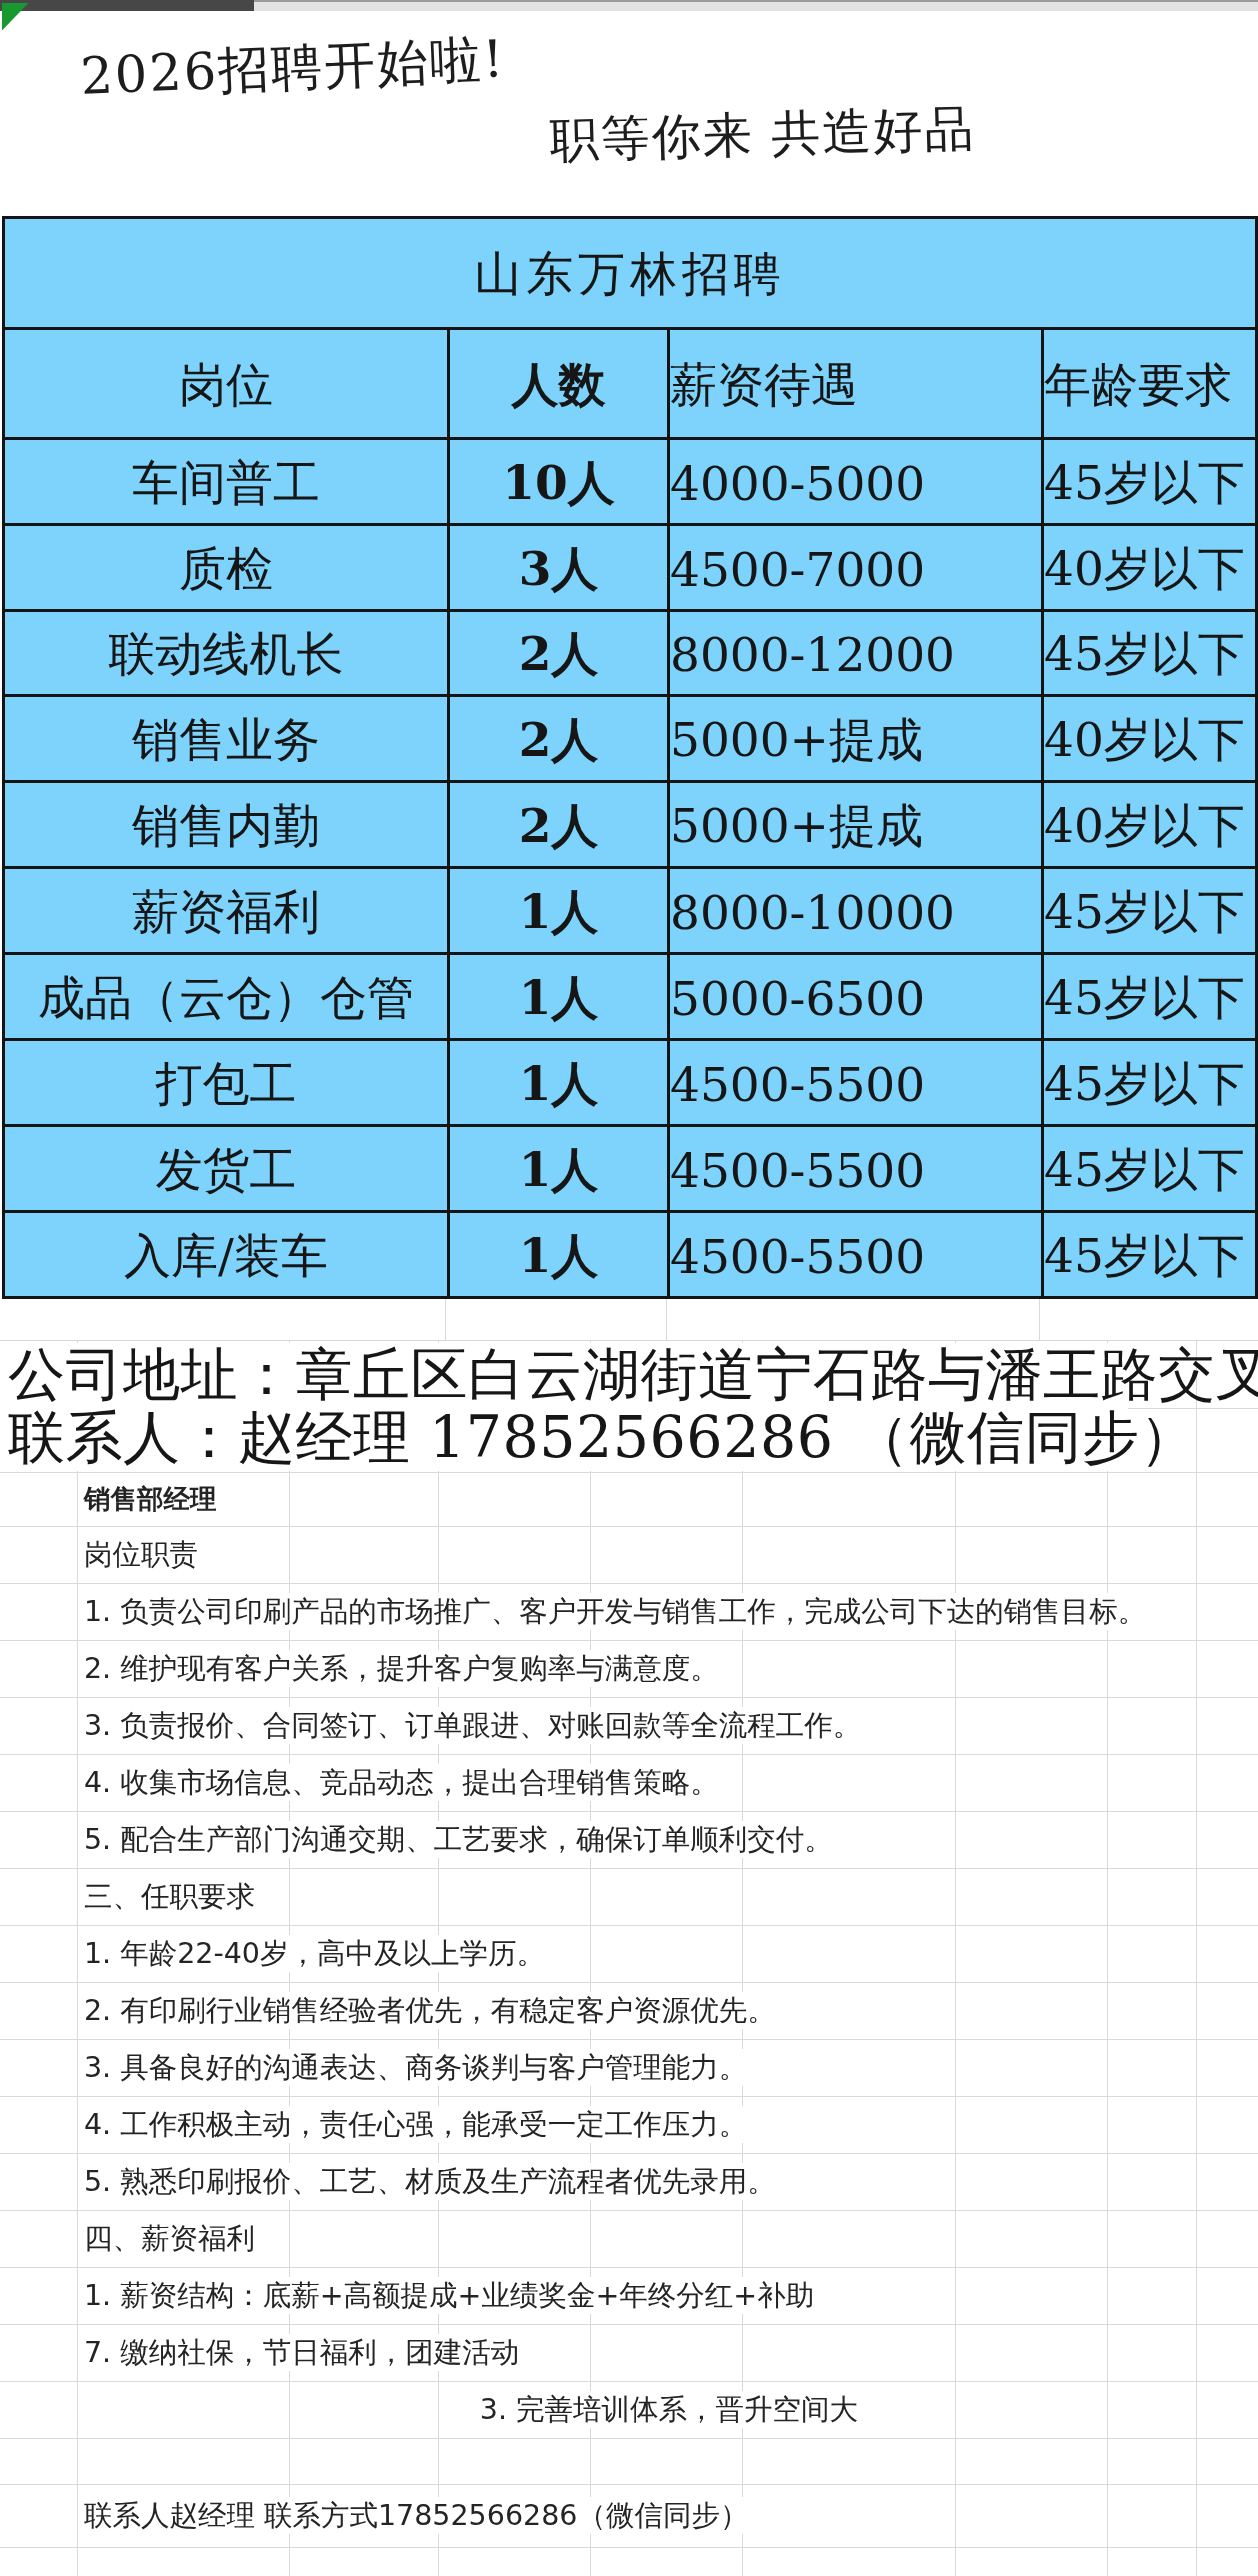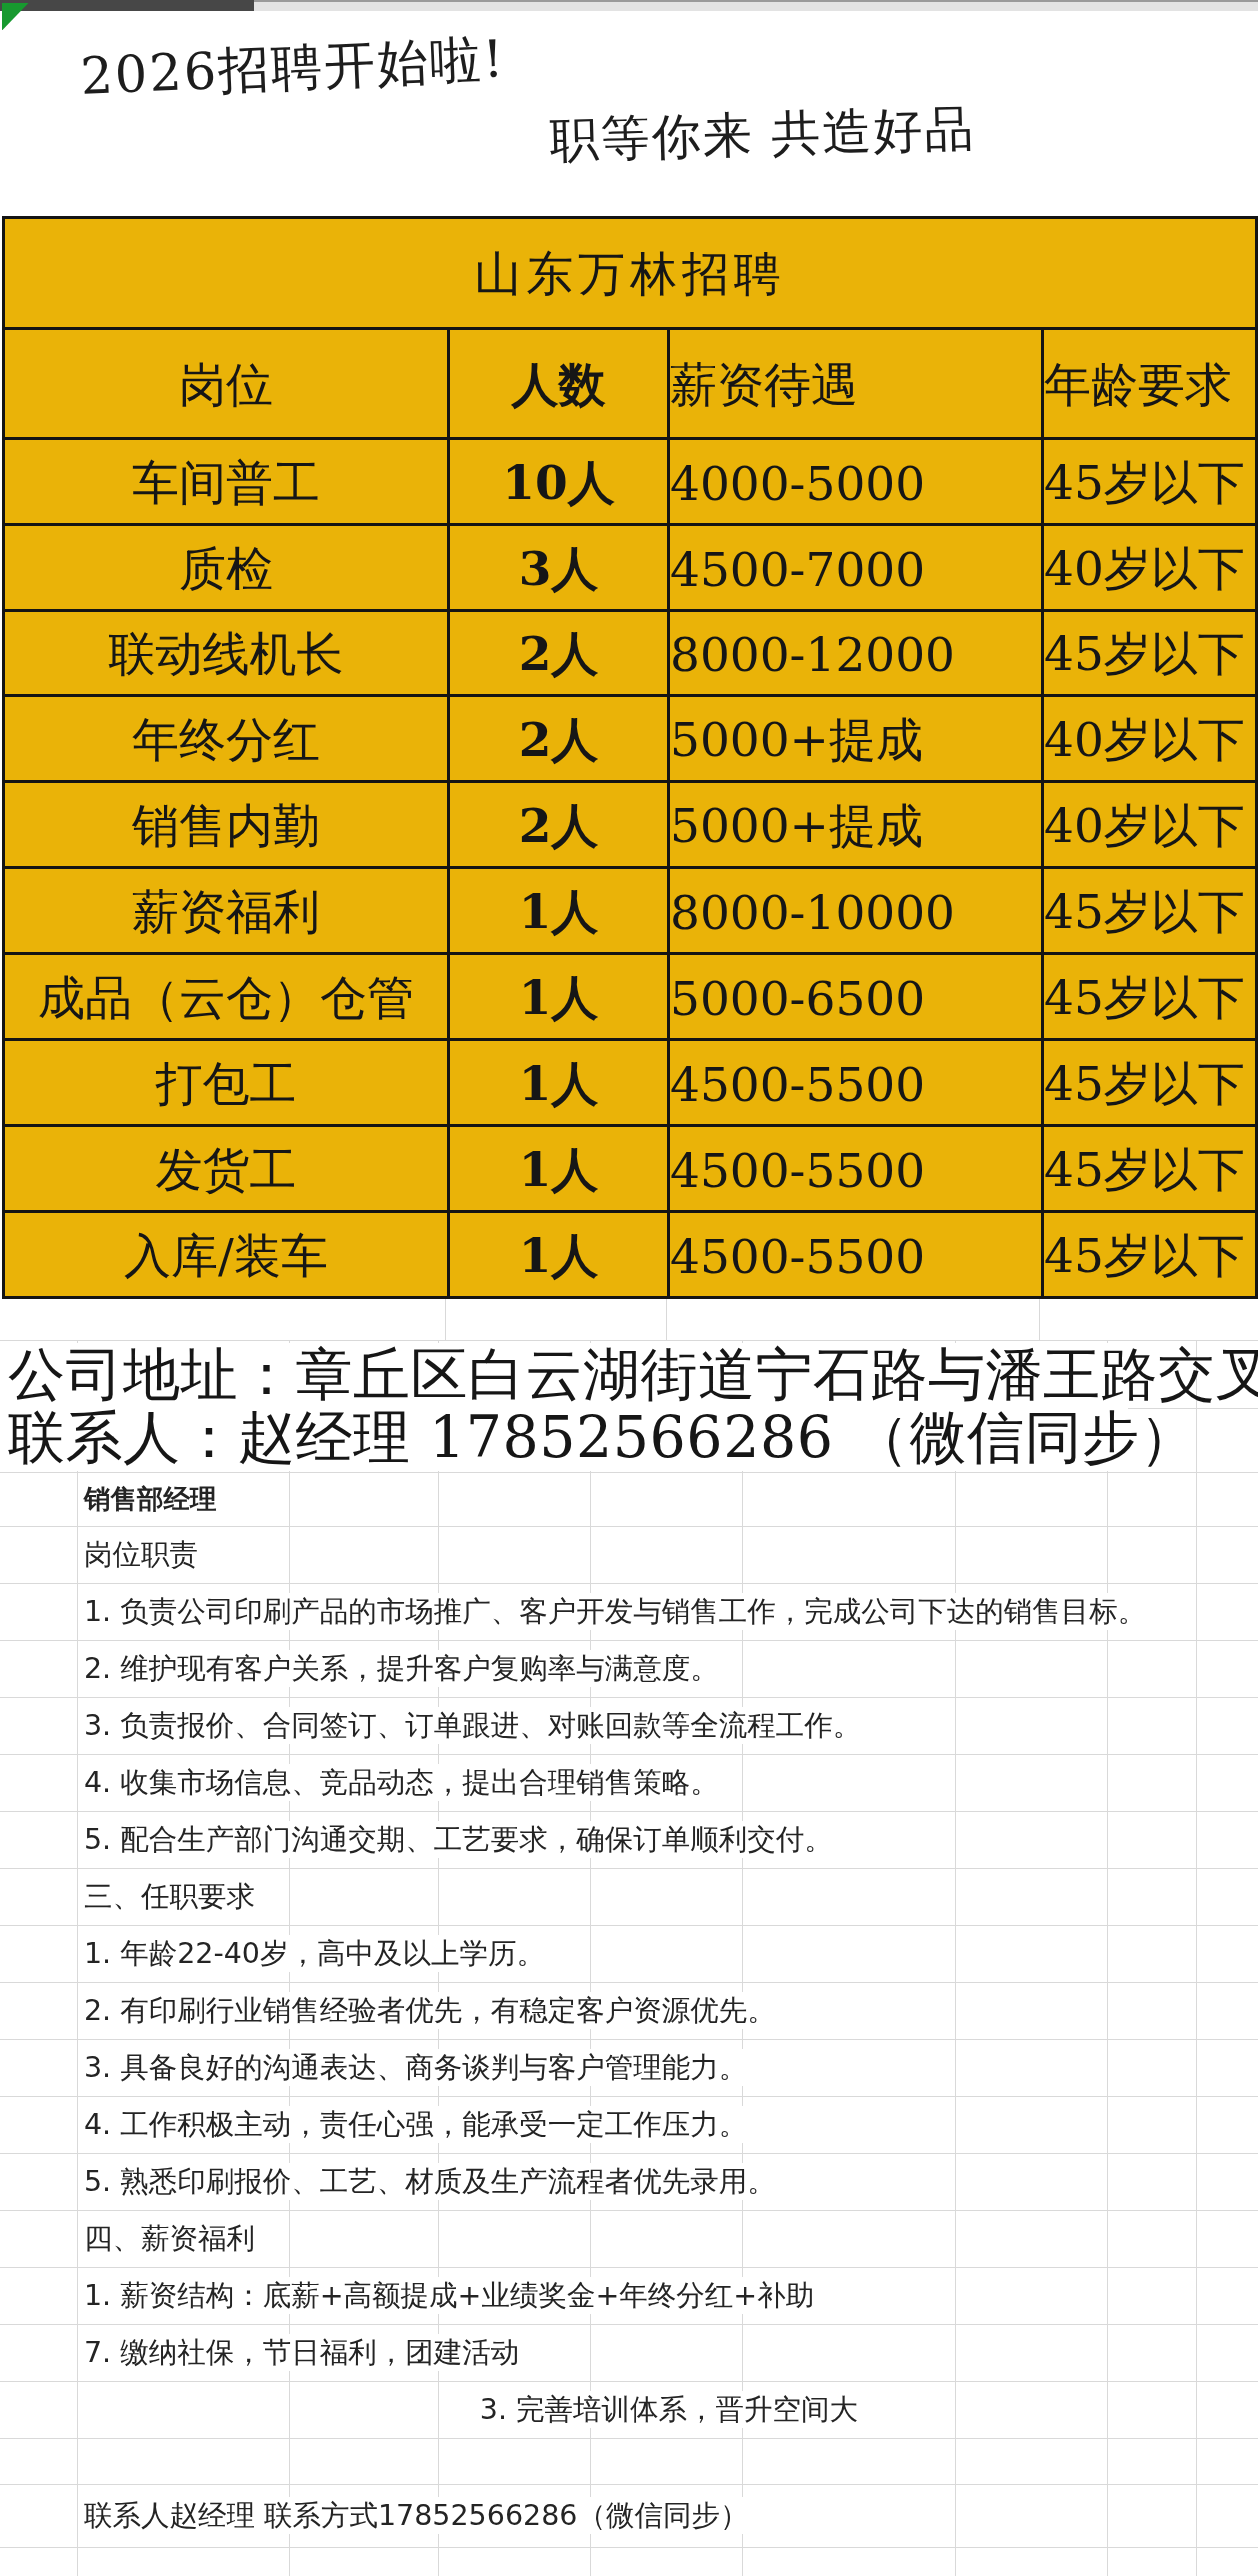--- a/index.html
+++ b/index.html
@@ -15,21 +15,21 @@
     -webkit-clip-path:polygon(0 0,100% 0,0 100%);clip-path:polygon(0 0,100% 0,0 100%);}
   
   .banner{position:absolute;white-space:nowrap;color:#1d1d1d;}
   .banner1{left:79px;top:43px;font-size:51px;letter-spacing:2px;transform:rotate(-2.4deg);transform-origin:left top;}
   .banner2{left:549px;top:108px;font-size:49px;letter-spacing:2px;transform:rotate(-1.6deg);transform-origin:left top;}
   
   table.recruit{
     position:absolute;left:2px;top:216px;width:1254px;
     border-collapse:collapse;table-layout:fixed;
     font-family:"DejaVu Serif","Liberation Serif",serif;
-    z-index:2;background:#eab308;
+    z-index:2;background:#7dd3fc;
   }
   table.recruit td{border:3.9px solid #141414;font-size:47px;color:#161616;
     overflow:hidden;white-space:nowrap;padding:3.9px 0 0 0;}
   td.title-cell{height:104px;text-align:center;letter-spacing:4.9px;font-size:46px;}
   tr.hdr td{height:103px;}
   tr.row td{height:79px;}
   td.c1{text-align:center;}
   td.c2{text-align:center;font-weight:bold;}
   td.c3{text-align:left;padding-left:7.9px;}
   td.c4{text-align:left;padding-left:7.9px;}
@@ -126,21 +126,21 @@
           <td class="c3">4500-7000</td>
           <td class="c4">40岁以下</td>
         </tr>
         <tr class="row">
           <td class="c1">联动线机长</td>
           <td class="c2">2人</td>
           <td class="c3">8000-12000</td>
           <td class="c4">45岁以下</td>
         </tr>
         <tr class="row">
-          <td class="c1">年终分红</td>
+          <td class="c1">销售业务</td>
           <td class="c2">2人</td>
           <td class="c3">5000+提成</td>
           <td class="c4">40岁以下</td>
         </tr>
         <tr class="row">
           <td class="c1">销售内勤</td>
           <td class="c2">2人</td>
           <td class="c3">5000+提成</td>
           <td class="c4">40岁以下</td>
         </tr>

